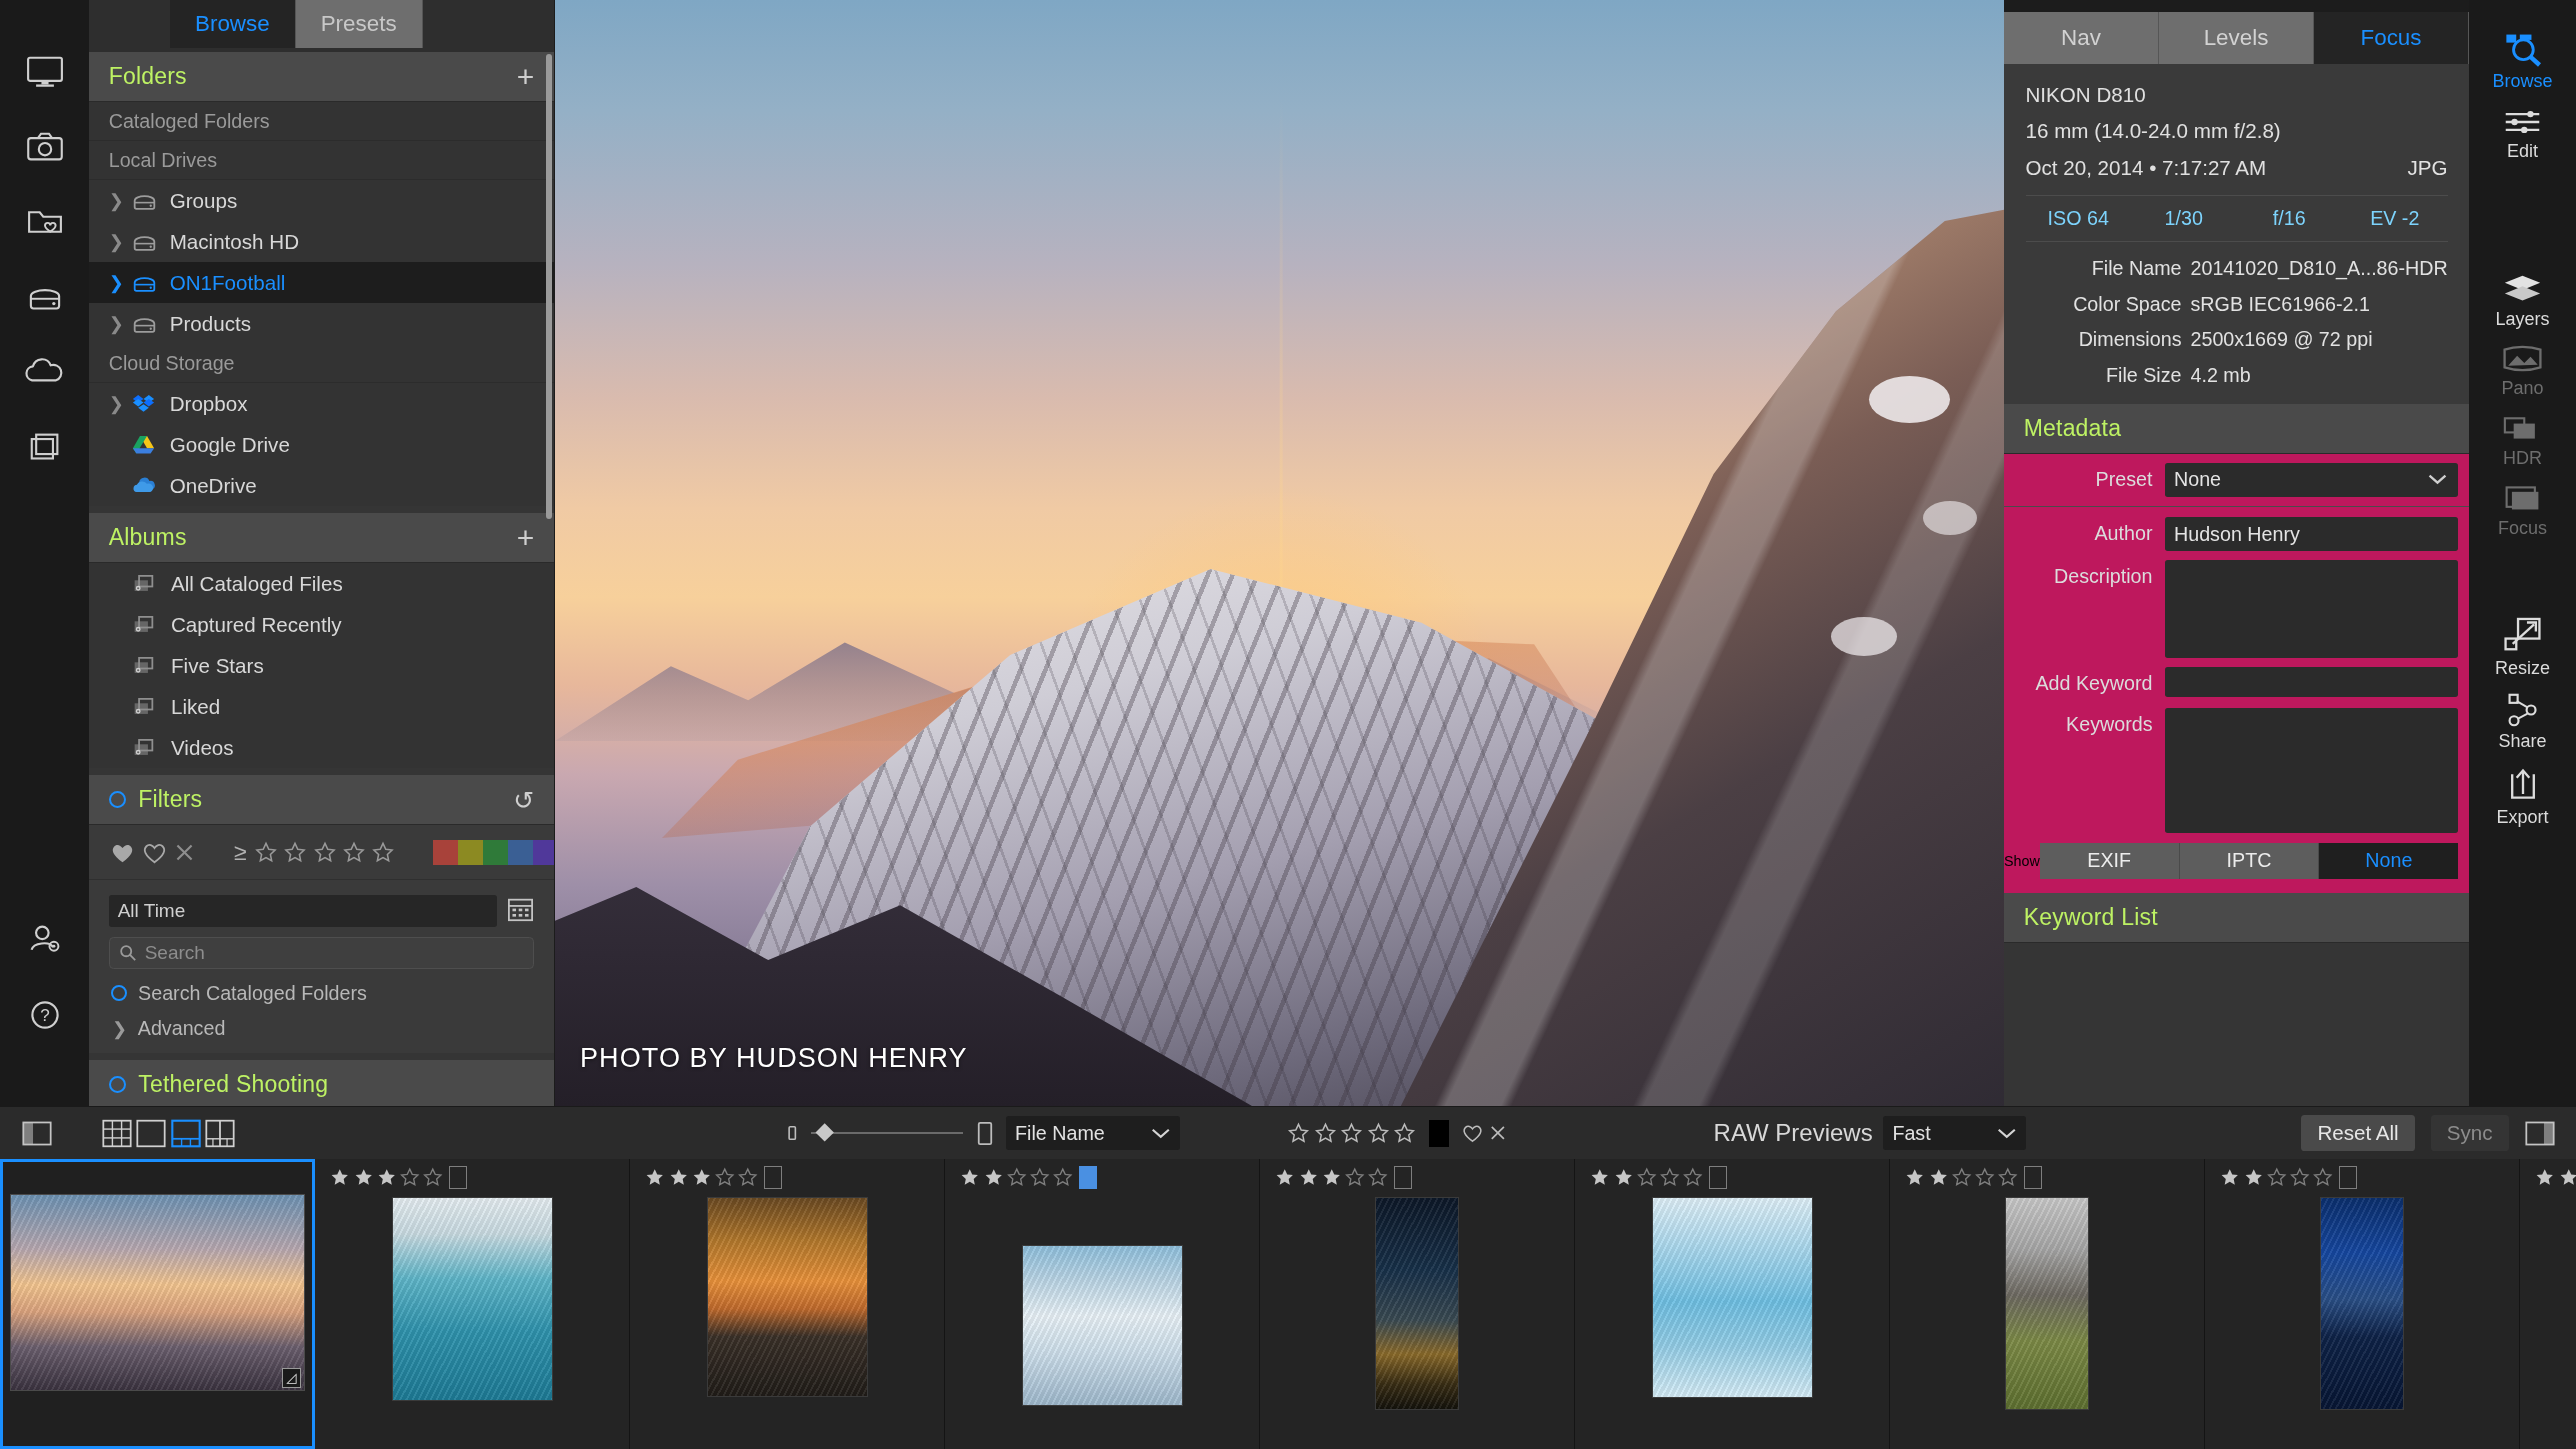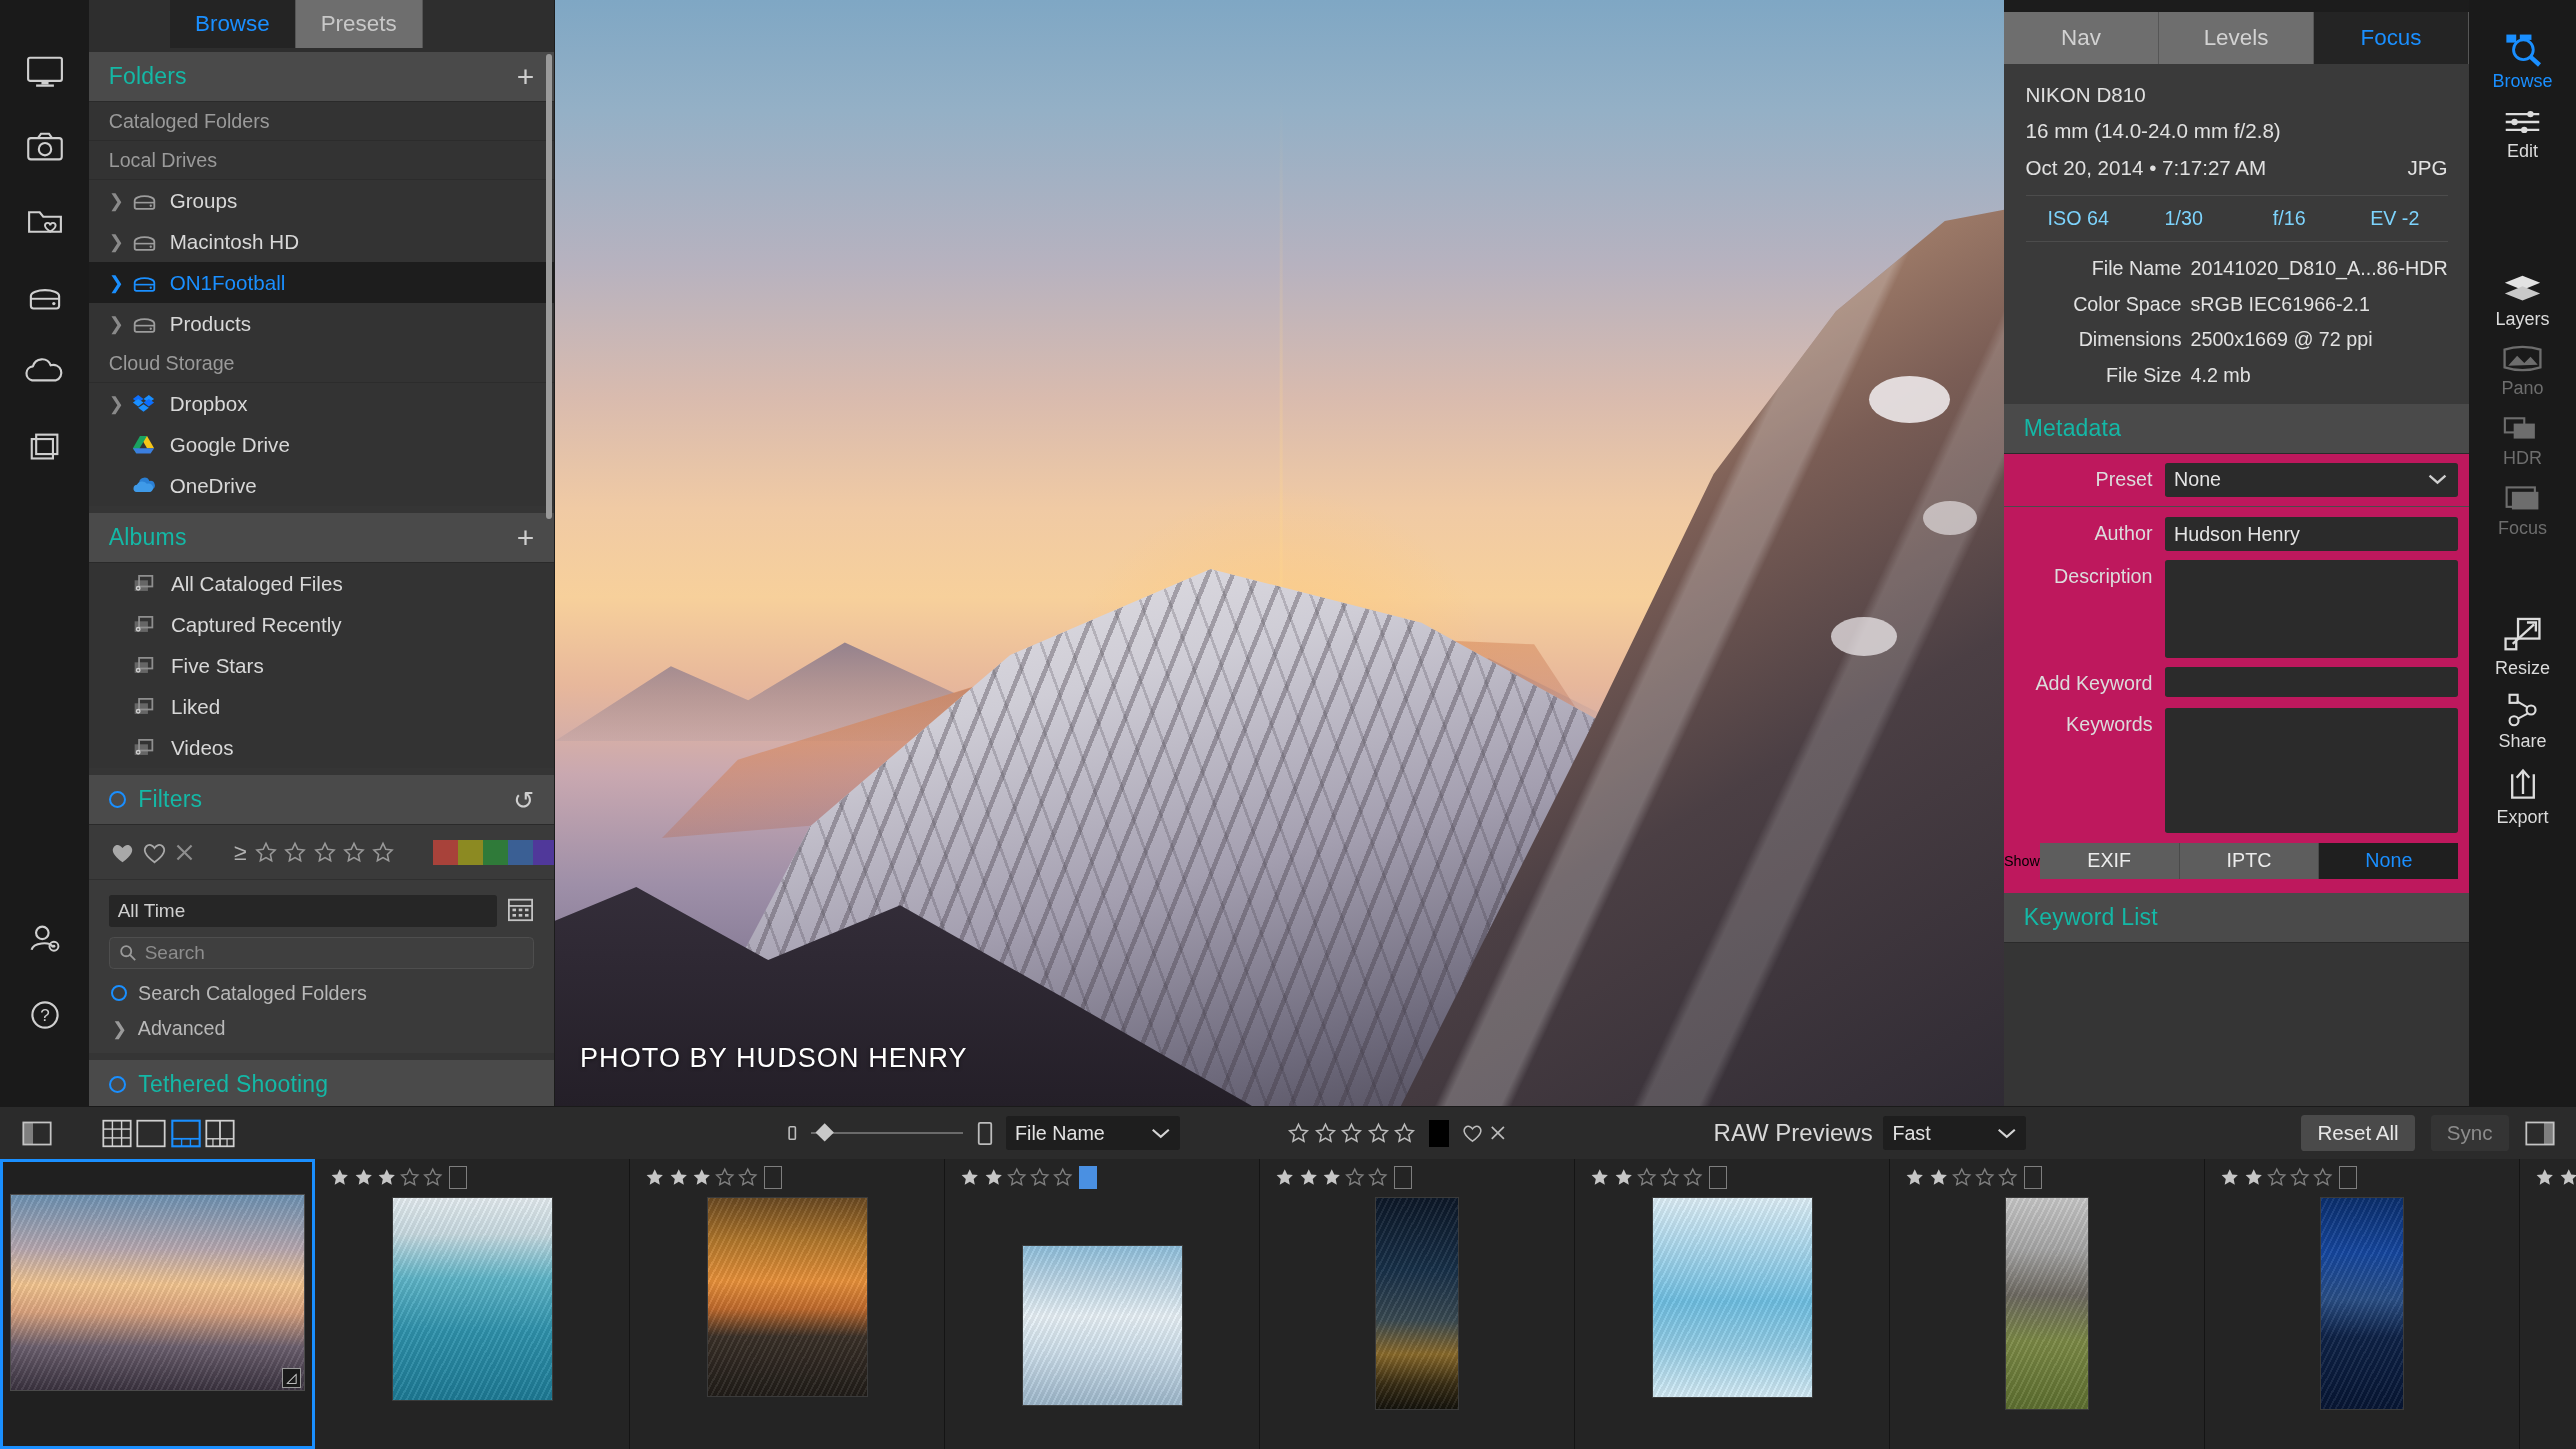--- a/index.html
+++ b/index.html
@@ -44,21 +44,21 @@
     cursor: pointer; border-right: 0.9px solid #555;
   }
   .lp-tab.active { background: #242424; color: #1a8fff; }
 
   .panel-header {
     height: 50px; background: #4a4a4a;
     display: flex; align-items: center; padding: 0 19.7px;
     border-bottom: 0.9px solid #2a2a2a;
     position: relative;
   }
-  .panel-header .ph-title { font-size: 23px; color: #14b8a6; letter-spacing: 0.2px; }
+  .panel-header .ph-title { font-size: 23px; color: #bef264; letter-spacing: 0.2px; }
   .panel-header .ph-action {
     position: absolute; right: 19.7px; top: 50%; transform: translateY(-50%);
     color: #cfcfcf; font-size: 30px; line-height: 1; font-weight: 300; cursor: pointer;
   }
   .panel-header .ph-toggle {
     width: 17px; height: 17px; border: 2.2px solid #1a8fff; border-radius: 50%;
     margin-right: 12.5px; flex: 0 0 auto; cursor: pointer;
   }
 
   .group-label {

